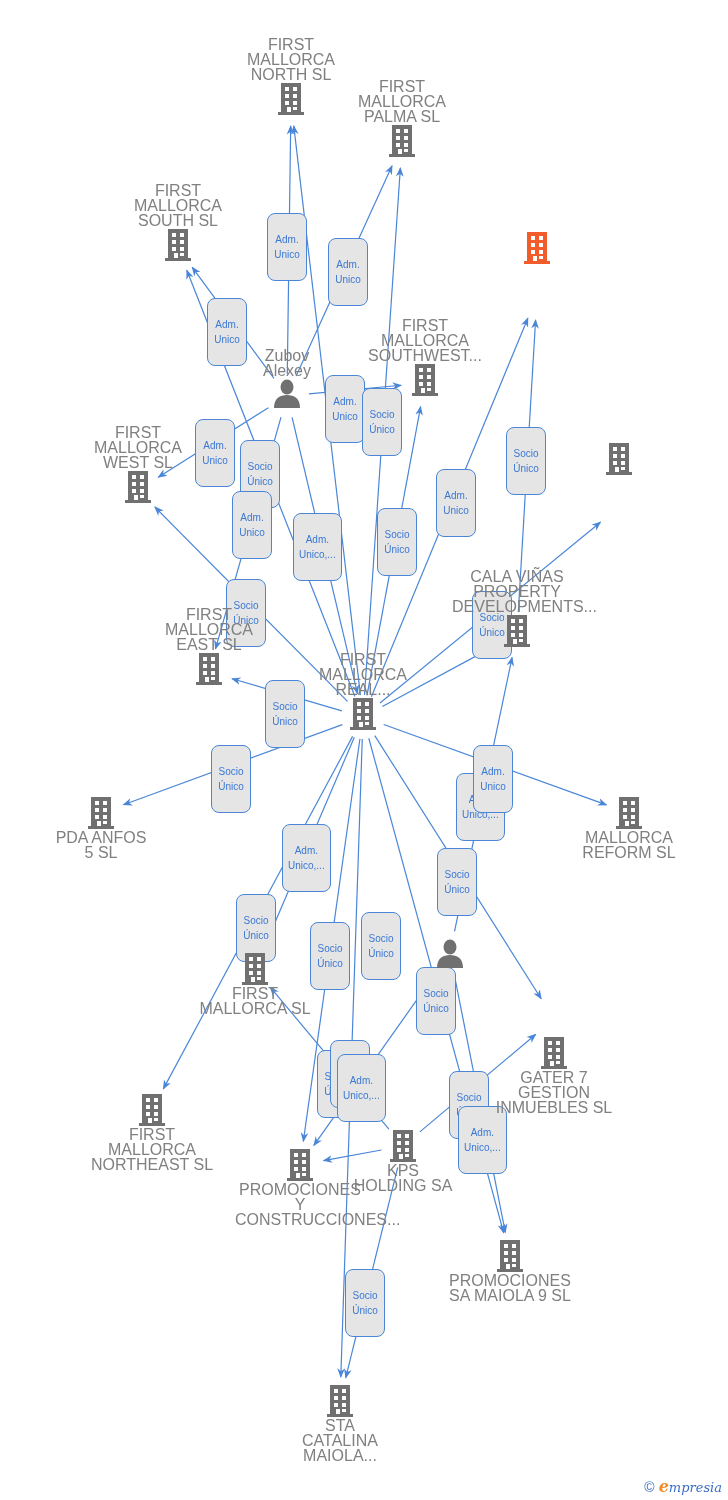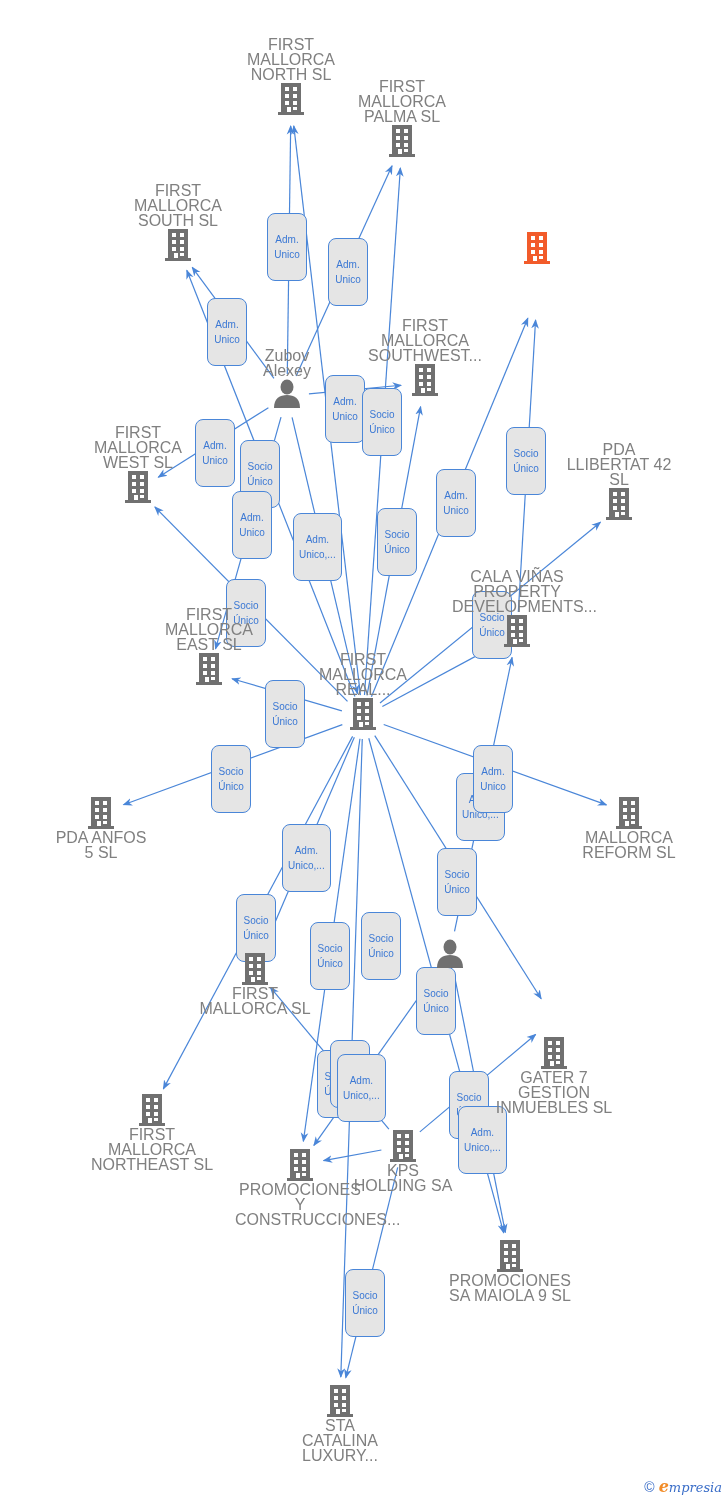--- a/index.html
+++ b/index.html
@@ -217,23 +217,21 @@
       <rect x="9" y="5" width="4" height="4"></rect>
             <rect x="17" y="5" width="4" height="4"></rect>
       <rect x="9" y="12" width="4" height="4"></rect>
             <rect x="17" y="12" width="4" height="4"></rect>
       <rect x="9" y="19" width="4" height="4"></rect>
             <rect x="17" y="19" width="4" height="4"></rect>
       <rect x="11" y="25" width="4" height="5"></rect>
             <rect x="17" y="25" width="4" height="3"></rect>
     </g>
         </svg></span></div>
-    <div class="node" style="width: 130px; left: 554px; top: 442px;"><span class="label">PDA
-LLIBERTAT 42
-SL</span><span><svg class="icon" width="30" height="34" viewBox="0 0 30 34">
+    <div class="node" style="width: 130px; left: 554px; top: 442px;"><span><svg class="icon" width="30" height="34" viewBox="0 0 30 34">
     <rect x="5" y="1" width="20" height="30" fill="#707070"></rect>
     <rect x="2" y="30" width="26" height="3" fill="#707070"></rect>
     <g fill="#fff">
       <rect x="9" y="5" width="4" height="4"></rect>
             <rect x="17" y="5" width="4" height="4"></rect>
       <rect x="9" y="12" width="4" height="4"></rect>
             <rect x="17" y="12" width="4" height="4"></rect>
       <rect x="9" y="19" width="4" height="4"></rect>
             <rect x="17" y="19" width="4" height="4"></rect>
       <rect x="11" y="25" width="4" height="5"></rect>
@@ -423,18 +421,18 @@
             <rect x="17" y="5" width="4" height="4"></rect>
       <rect x="9" y="12" width="4" height="4"></rect>
             <rect x="17" y="12" width="4" height="4"></rect>
       <rect x="9" y="19" width="4" height="4"></rect>
             <rect x="17" y="19" width="4" height="4"></rect>
       <rect x="11" y="25" width="4" height="5"></rect>
             <rect x="17" y="25" width="4" height="3"></rect>
     </g>
         </svg></span><span class="label">STA
 CATALINA
-LUXURY...</span></div>
+MAIOLA...</span></div>
   </div>
 
 <div class="brand">
   <span class="copy">©</span><span class="e">e</span><span class="rest">mpresia</span>
 </div>
 
 </body></html>

